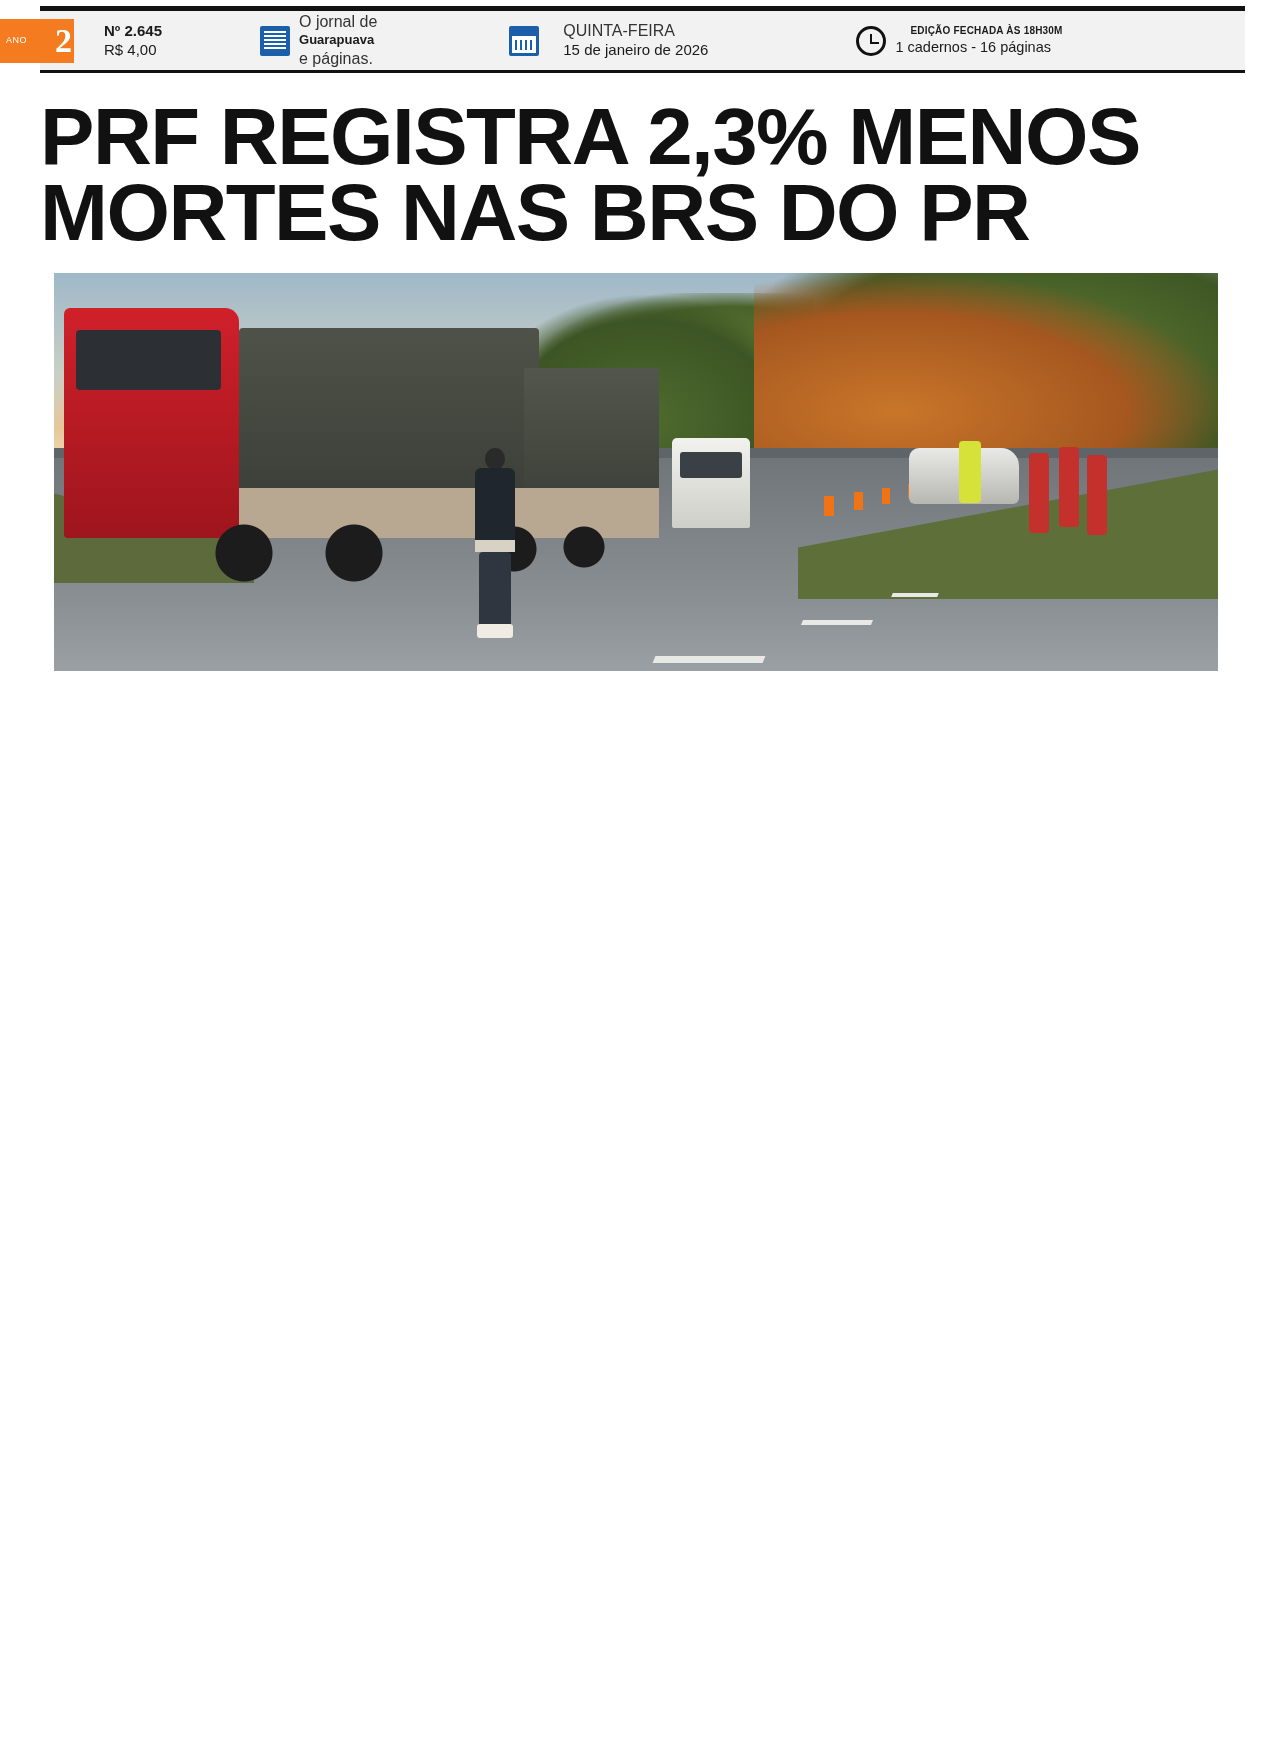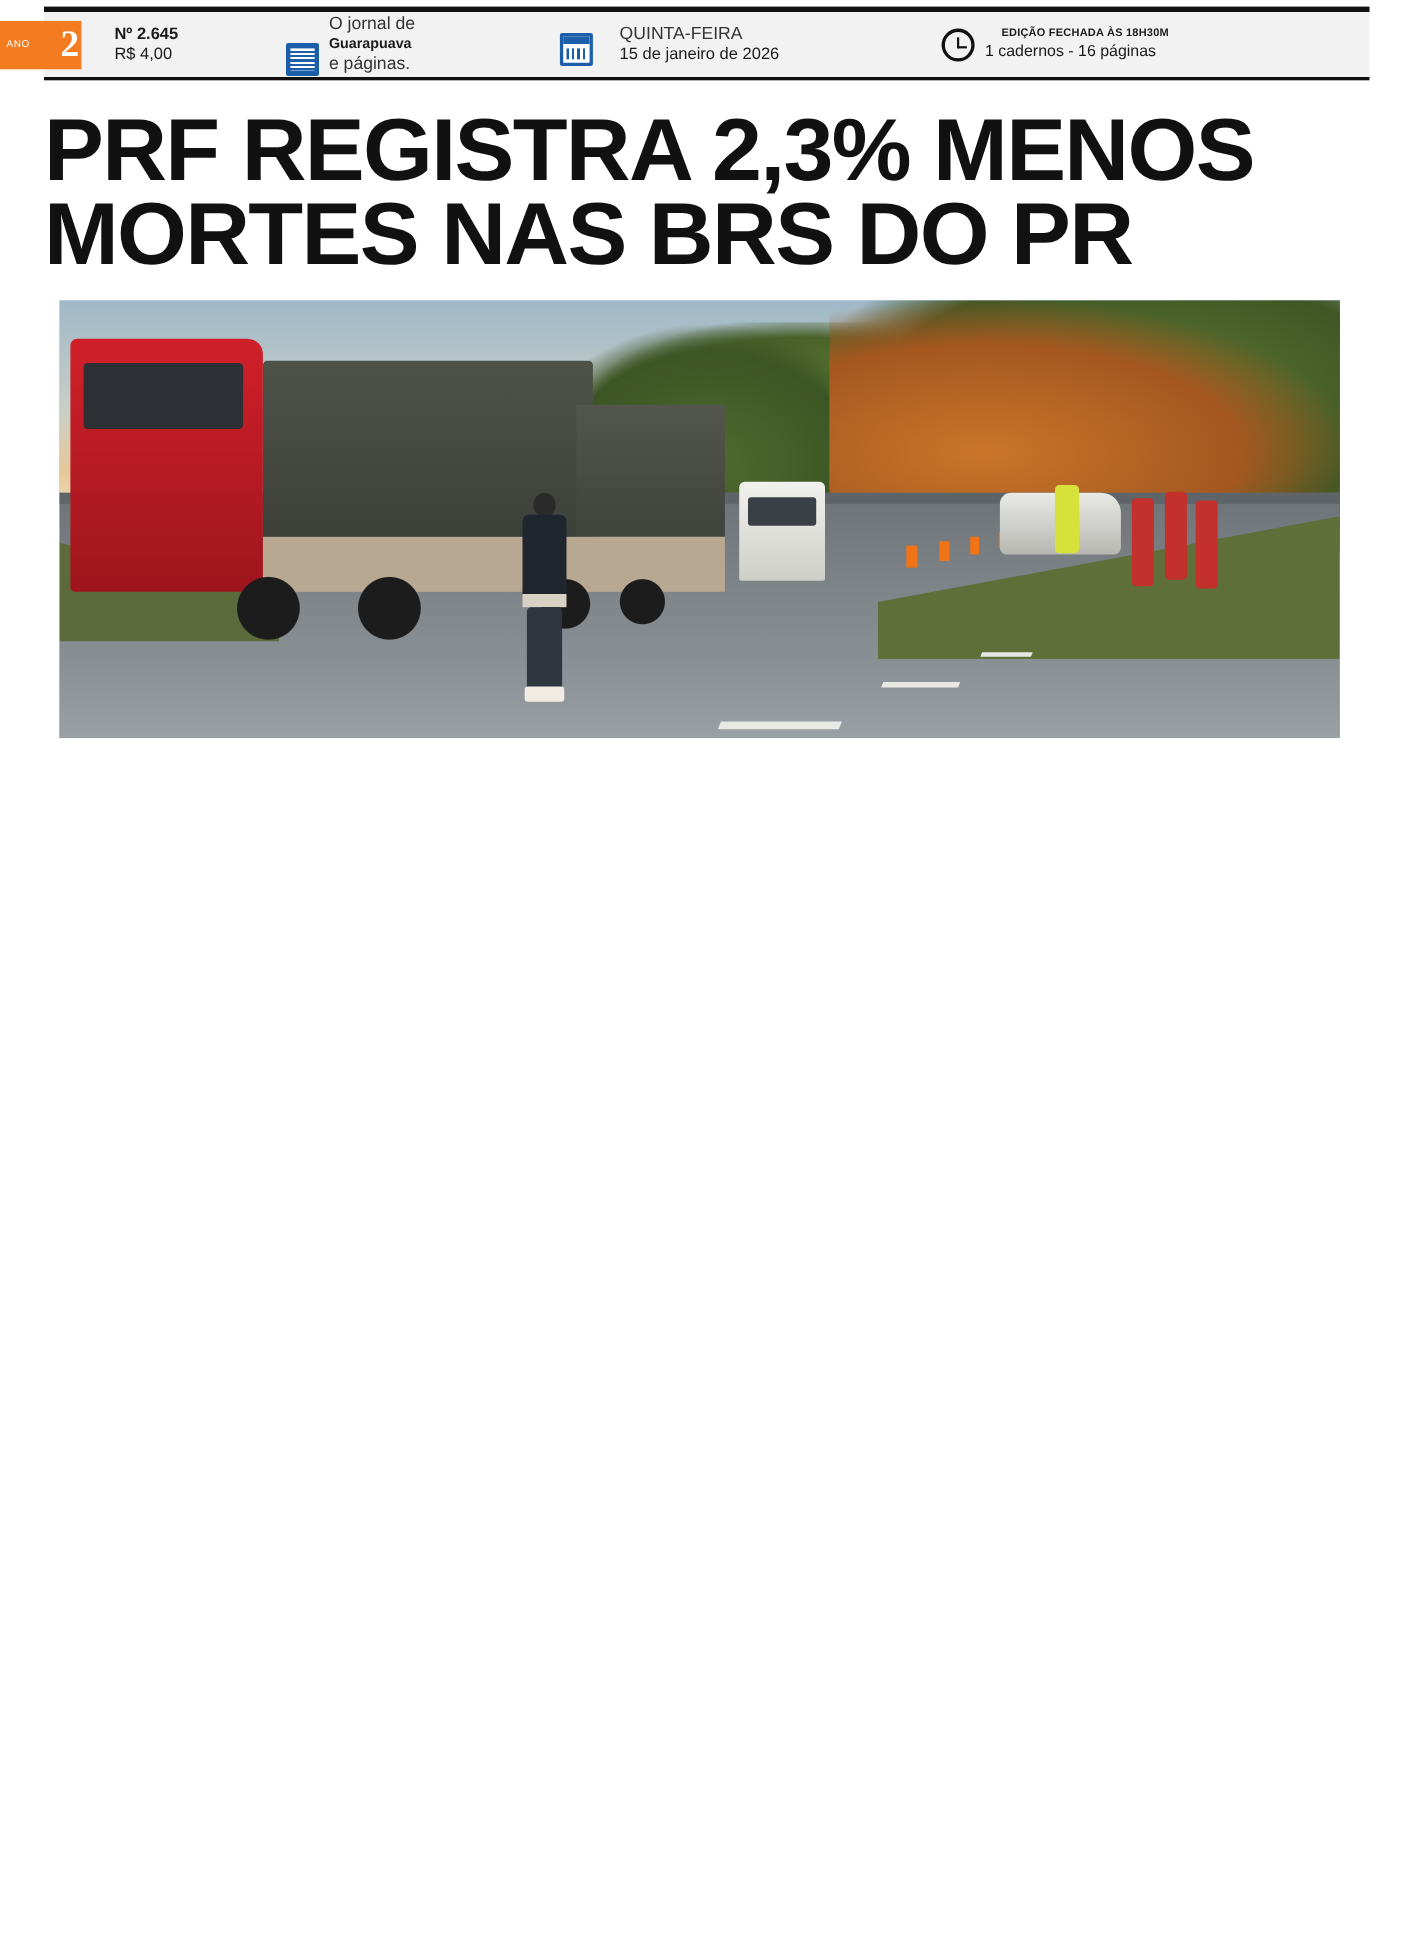--- a/index.html
+++ b/index.html
@@ -70,21 +70,21 @@
     font-family: "Liberation Sans", sans-serif;
   }
   .ano-badge .ano-num {
     font-size: 34px;
     font-weight: bold;
     line-height: 1;
     font-family: "Liberation Serif", serif;
   }
   .info-cell {
     display: flex;
-    align-items: flex-end;
+    align-items: center;
     gap: 9px;
     font-size: 13px;
     color: #1a1a1a;
   }
   .info-cell.edition { margin-left: 64px; }
   .info-cell .lines { line-height: 1.25; }
   .info-cell .l1 { font-weight: bold; font-size: 15px; }
   .info-cell .l2 { font-weight: normal; font-size: 15px; }
   .info-small-1 { font-size: 16px; color: #333; }
   .info-small-2 { font-size: 13px; font-weight: bold; }

